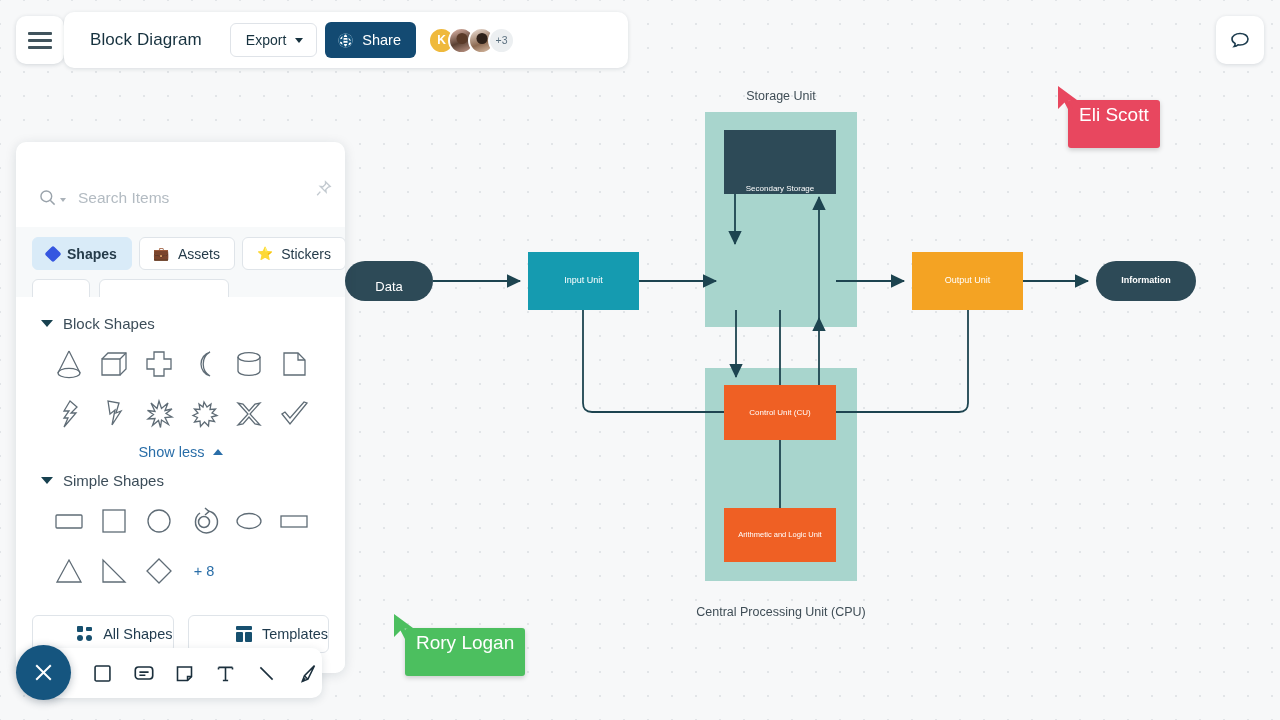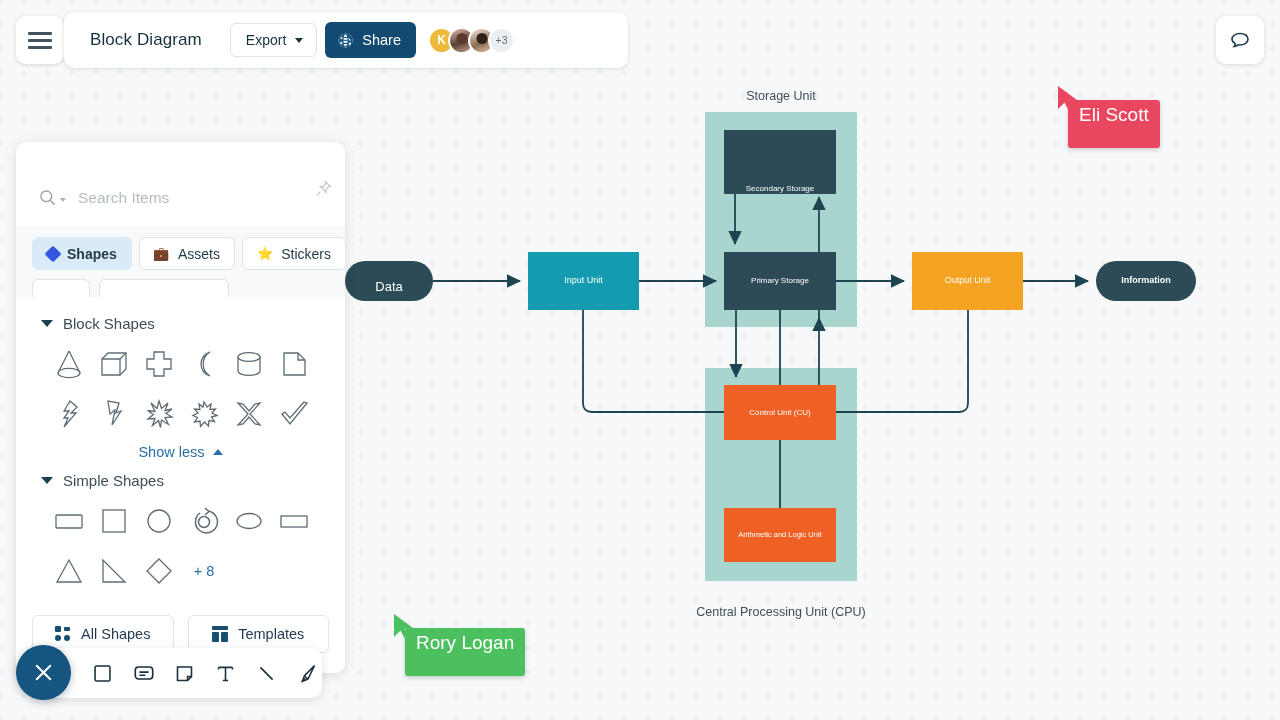--- a/index.html
+++ b/index.html
@@ -156,21 +156,21 @@
   .show-less {
     display: flex; align-items: center; justify-content: center; gap: 8px;
     font-size: 14.5px; color: #2a6ea8; padding: 8px 0 4px; cursor: pointer;
   }
   .chev-up { width: 0; height: 0; border-left: 5px solid transparent; border-right: 5px solid transparent; border-bottom: 6px solid #2a6ea8; }
   .panel-actions {
     display: flex; gap: 14px; padding: 22px 16px 20px 16px;
   }
   .pa-btn {
     flex: 1; height: 38px; border: 1px solid #dfe4e9; border-radius: 6px;
-    background: #fff; display: flex; align-items: center; justify-content: center;
+    background: #fff; display: flex; align-items: center; justify-content: flex-end;
     gap: 10px; font-size: 14.5px; color: #1f3a4d; cursor: pointer;
   }
 
   
   #bottom-toolbar {
     position: absolute; left: 44px; bottom: 22px;
     height: 50px; width: 278px; border-radius: 10px; background: #fff;
     box-shadow: 0 2px 10px rgba(16,35,55,.13);
     display: flex; align-items: center; padding-left: 44px; gap: 12px;
     z-index: 35;
@@ -254,23 +254,20 @@
   </div>
 
   <div class="node" style="left:528px;top:252px;width:111px;height:58px;background:#159bb0;">
     <span style="font-size:9px;">Input Unit</span>
   </div>
 
   <div class="node" style="left:724px;top:130px;width:112px;height:64px;background:#2d4a57;align-items:flex-end;">
     <span style="font-size:8px;">Secondary Storage</span>
   </div>
 
-  <div class="node" style="left:724px;top:252px;width:112px;height:58px;background:#2d4a57;">
-    <span style="font-size:8px;">Primary Storage</span>
-  </div>
 
   <div class="node" style="left:724px;top:385px;width:112px;height:55px;background:#ef6024;">
     <span style="font-size:8px;">Control Unit (CU)</span>
   </div>
 
   <div class="node" style="left:724px;top:508px;width:112px;height:54px;background:#ef6024;">
     <span style="font-size:7.5px;">Arithmetic and Logic Unit</span>
   </div>
 
   <div class="node" style="left:912px;top:252px;width:111px;height:58px;background:#f4a323;">

